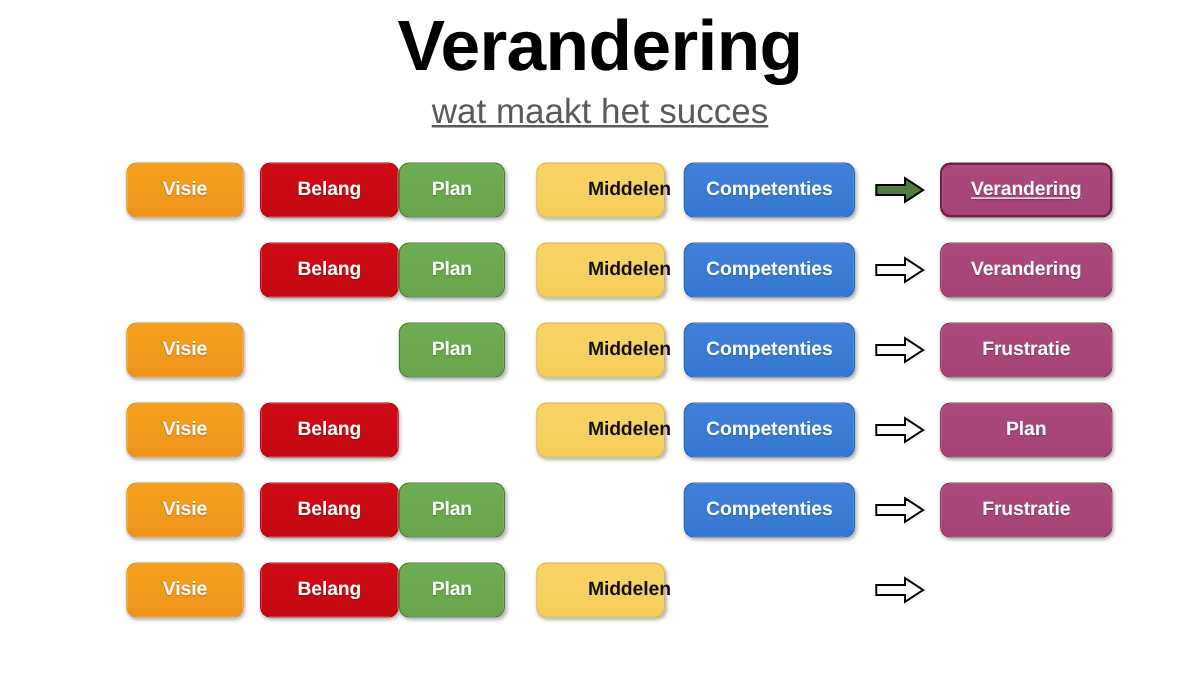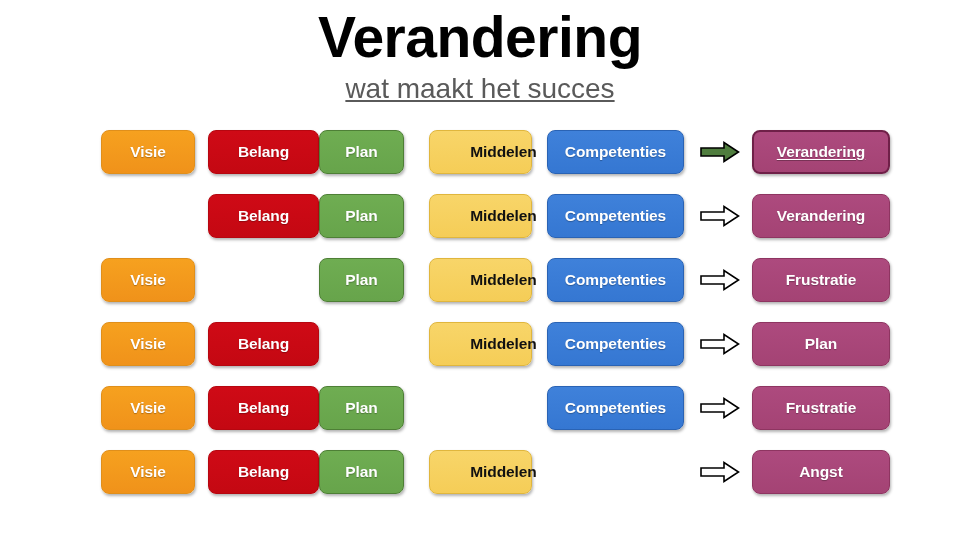--- a/index.html
+++ b/index.html
@@ -212,15 +212,14 @@
       <div class="cell col-visie sw-visie">Visie</div>
       <div class="cell col-belang sw-belang">Belang</div>
       <div class="cell col-plan sw-plan">Plan</div>
       <div class="cell col-middelen sw-middelen">Middelen</div>
       <div class="cell col-competenties empty"></div>
       <div class="arrow-cell col-arrow">
         <svg width="40" height="22" viewBox="0 0 40 22">
           <path d="M1 7 L24 7 L24 1.5 L38.5 11 L24 20.5 L24 15 L1 15 Z" fill="#ffffff" stroke="#000000" stroke-width="1.6" stroke-linejoin="miter"></path>
         </svg>
       </div>
-      <div class="cell col-outcome sw-outcome">Angst</div>
     </div>
   </div>
 
 </body></html>

